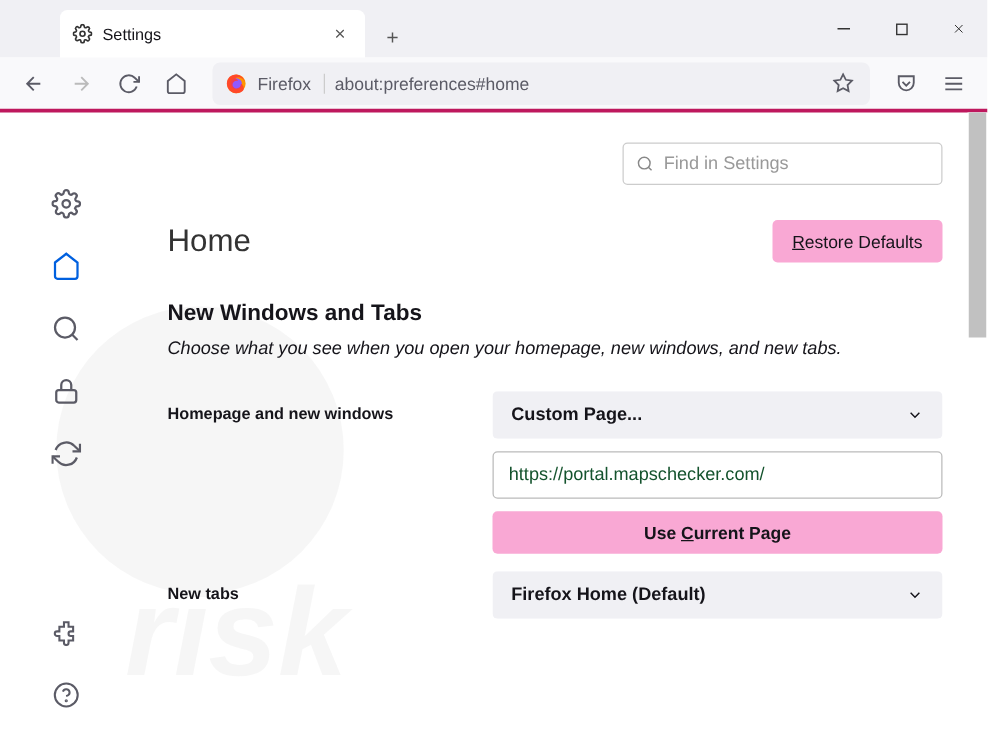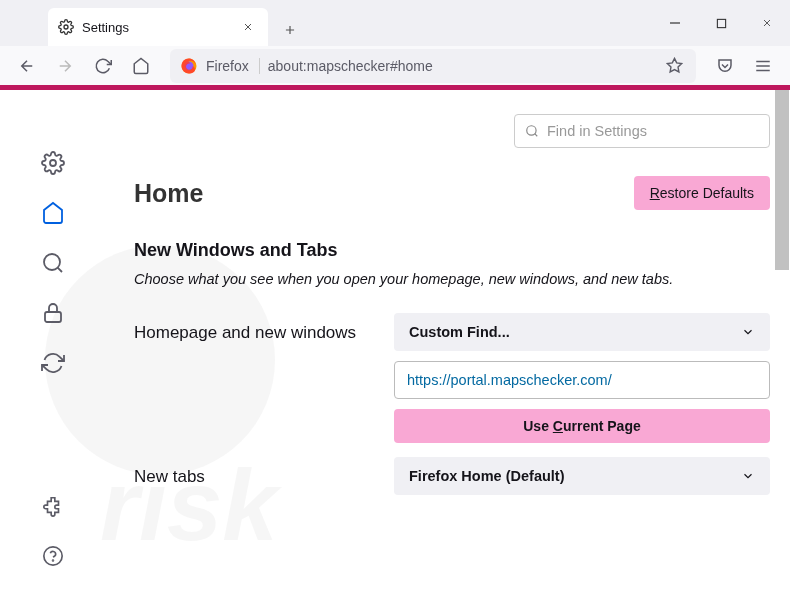--- a/index.html
+++ b/index.html
@@ -1,62 +1,62 @@
 <!DOCTYPE html>
 <html><head>
 <meta charset="utf-8">
 <style>
 * { margin: 0; padding: 0; box-sizing: border-box; font-family: "Segoe UI", Arial, sans-serif; }
 body { background: #fff; width: 790px; height: 589px; overflow: hidden; position: relative; }
 
 
 .title-bar { height: 46px; background: #f0f0f4; display: flex; align-items: center; padding: 0; }
 .tabs-region { display: flex; align-items: flex-end; height: 46px; padding-left: 48px; }
-.tab { background: #fff; border-radius: 6px 6px 0 0; height: 38px; width: 220px; display: flex; align-items: center; padding: 0 10px; margin-top: 8px; position: relative; }
+.tab { background: #fff; border-radius: 6px 6px 0 0; height: 38px; width: 244px; display: flex; align-items: center; padding: 0 10px; margin-top: 8px; position: relative; }
 .tab .tab-icon { width: 16px; height: 16px; display: flex; align-items: center; justify-content: center; color: #333; }
 .tab .tab-title { flex: 1; font-size: 13px; color: #15141a; padding-left: 8px; }
 .tab .tab-close { width: 20px; height: 20px; display: flex; align-items: center; justify-content: center; color: #555; cursor: pointer; }
 .new-tab-btn { width: 32px; height: 32px; display: flex; align-items: center; justify-content: center; margin-left: 6px; cursor: pointer; color: #555; }
 .window-controls { margin-left: auto; display: flex; }
 .win-btn { width: 46px; height: 36px; display: flex; align-items: center; justify-content: center; cursor: pointer; color: #333; }
 
 
-.toolbar { height: 44px; background: #f9f9fb; border-bottom: 5px solid #be185d; display: flex; align-items: center; padding: 0 10px; gap: 4px; }
+.toolbar { height: 44px; background: #f9f9fb; border-bottom: 3px solid #be185d; display: flex; align-items: center; padding: 0 10px; gap: 4px; }
 .tbtn { width: 34px; height: 34px; display: flex; align-items: center; justify-content: center; color: #5b5b66; cursor: pointer; border-radius: 4px; }
 .tbtn.disabled { color: #bbb; cursor: default; }
 .urlbar { flex: 1; height: 34px; background: #f0f0f4; border-radius: 6px; display: flex; align-items: center; padding: 0 10px; margin: 0 8px; gap: 8px; }
 .urlbar .ff-icon { width: 18px; height: 18px; }
 .urlbar .identity { font-size: 14px; color: #5b5b66; border-right: 1px solid #ccc; padding-right: 10px; }
 .urlbar .url-text { font-size: 14px; color: #5b5b66; flex: 1; }
 .urlbar .star { color: #5b5b66; }
 
 
 .content { display: flex; height: calc(589px - 90px); position: relative; }
 .sidebar { width: 106px; padding: 60px 0 0 0; display: flex; flex-direction: column; align-items: center; gap: 24px; }
 .sidebar .sicon { width: 26px; height: 26px; display: flex; align-items: center; justify-content: center; color: #5b5b66; cursor: pointer; }
 .sidebar .sicon.active { color: #0060df; }
 
-.main { flex: 1; padding: 24px 20px 0 28px; overflow: hidden; position: relative; }
+.main { flex: 1; padding: 24px 36px 0 28px; overflow: hidden; position: relative; }
 .search-wrap { display: flex; justify-content: flex-end; margin-bottom: 28px; }
 .search-box { width: 256px; height: 34px; border: 1px solid #ccc; border-radius: 4px; display: flex; align-items: center; padding: 0 10px; gap: 8px; color: #888; cursor: text; }
 .search-box input { border: none; outline: none; flex: 1; font-size: 14.5px; color: #5b5b66; background: transparent; }
 .search-box input::placeholder { color: #999; }
 
 .page-head { display: flex; align-items: center; justify-content: space-between; margin-bottom: 30px; }
-.page-title { font-size: 25px; font-weight: 700; color: #333; }
+.page-title { font-size: 25px; font-weight: 400; color: #333; }
 .btn { background: #f9a8d4; border: none; border-radius: 4px; padding: 9px 16px; font-size: 14px; color: #15141a; cursor: pointer; }
 
 .section-title { font-size: 18px; font-weight: 600; color: #15141a; margin-bottom: 10px; margin-top: 16px; }
 .section-desc { font-size: 14.5px; color: #15141a; margin-bottom: 26px; font-style: italic; }
 
 .form-row { display: flex; align-items: flex-start; margin-bottom: 14px; }
-.form-label { width: 260px; font-size: 17px; color: #15141a; padding-top: 10px; }
+.form-label { width: 260px; font-size: 13px; color: #15141a; padding-top: 10px; font-weight: bold; }
 .form-controls { flex: 1; display: flex; flex-direction: column; gap: 10px; }
 .select { height: 38px; border: 1px solid transparent; background: #f0f0f4; border-radius: 4px; display: flex; align-items: center; padding: 0 14px; justify-content: space-between; cursor: pointer; font-size: 14.5px; font-weight: 600; color: #15141a; }
-.text-input { height: 38px; border: 1px solid #bbb; border-radius: 4px; padding: 0 12px; font-size: 14.5px; color: #0369a1; outline: none; }
+.text-input { height: 38px; border: 1px solid #bbb; border-radius: 4px; padding: 0 12px; font-size: 14.5px; color: #14532d; outline: none; }
 .btn-row { display: flex; gap: 20px; }
 .btn-row .btn { flex: 1; font-weight: 600; overflow: hidden; text-overflow: ellipsis; white-space: nowrap; }
 
 
 .vscroll { position: absolute; right: 0; top: 90px; width: 16px; height: 499px; background: #fff; }
 .vtrack { position: absolute; right: 0; top: 0; width: 16px; height: 100%; }
 .vthumb { position: absolute; right: 1px; top: 0; width: 14px; height: 180px; background: #c1c1c1; border-radius: 0; }
 
 
 .watermark { position: absolute; left: 40px; top: 90px; width: 420px; height: 420px; opacity: 0.07; pointer-events: none; z-index: 0; }
@@ -132,21 +132,21 @@
     </div>
   <div class="urlbar">
     <span class="ff-icon">
       <svg width="18" height="18" viewBox="0 0 24 24">
           <circle cx="12" cy="12" r="10" fill="#ff9500"></circle>
           <circle cx="12" cy="12" r="6" fill="#9059ff"></circle>
           <path d="M12 2c4 0 8 3 9 8-1-3-4-5-7-5-2 0-3 1-3 1s2 1 3 3c-3-1-6 1-6 4 0 2 2 4 4 4 3 0 5-2 5-5 2 1 3 3 3 5 0 3-4 5-8 5-5 0-10-4-10-10S6 2 12 2z" fill="#ff3b30" opacity="0.85"></path>
         </svg>
     </span>
     <span class="identity">Firefox</span>
-    <span class="url-text">about:mapschecker#home</span>
+    <span class="url-text">about:preferences#home</span>
     <span class="star tbtn" style="width:24px;height:24px">
         <svg width="17" height="17" viewBox="0 0 24 24" fill="none" stroke="currentColor" stroke-width="2">
           <polygon points="12 2 15.09 8.26 22 9.27 17 14.14 18.18 21.02 12 17.77 5.82 21.02 7 14.14 2 9.27 8.91 8.26 12 2"></polygon>
         </svg>
       </span>
   </div>
   <div class="tbtn">
       <svg width="18" height="18" viewBox="0 0 24 24" fill="none" stroke="currentColor" stroke-width="2">
         <path d="M4 4h16v7a8 8 0 0 1-16 0V4z"></path>
         <path d="M8 10l4 4 4-4"></path>
@@ -229,21 +229,21 @@
       <button class="btn"><span style="text-decoration:underline">R</span><span>estore Defaults</span></button>
     </div>
 
     <div class="section-title">New Windows and Tabs</div>
     <div class="section-desc">Choose what you see when you open your homepage, new windows, and new tabs.</div>
 
     <div class="form-row">
       <div class="form-label">Homepage and new windows</div>
       <div class="form-controls">
         <div class="select">
-          <span>Custom Find...</span>
+          <span>Custom Page...</span>
           <svg width="14" height="14" viewBox="0 0 24 24" fill="none" stroke="currentColor" stroke-width="2">
               <path d="M6 9l6 6 6-6"></path>
             </svg>
         </div>
         <input class="text-input" type="text" value="https://portal.mapschecker.com/" style="">
         <div class="btn-row">
           <button class="btn">Use <span style="text-decoration:underline">C</span>urrent Page</button>
         </div>
       </div>
     </div>

